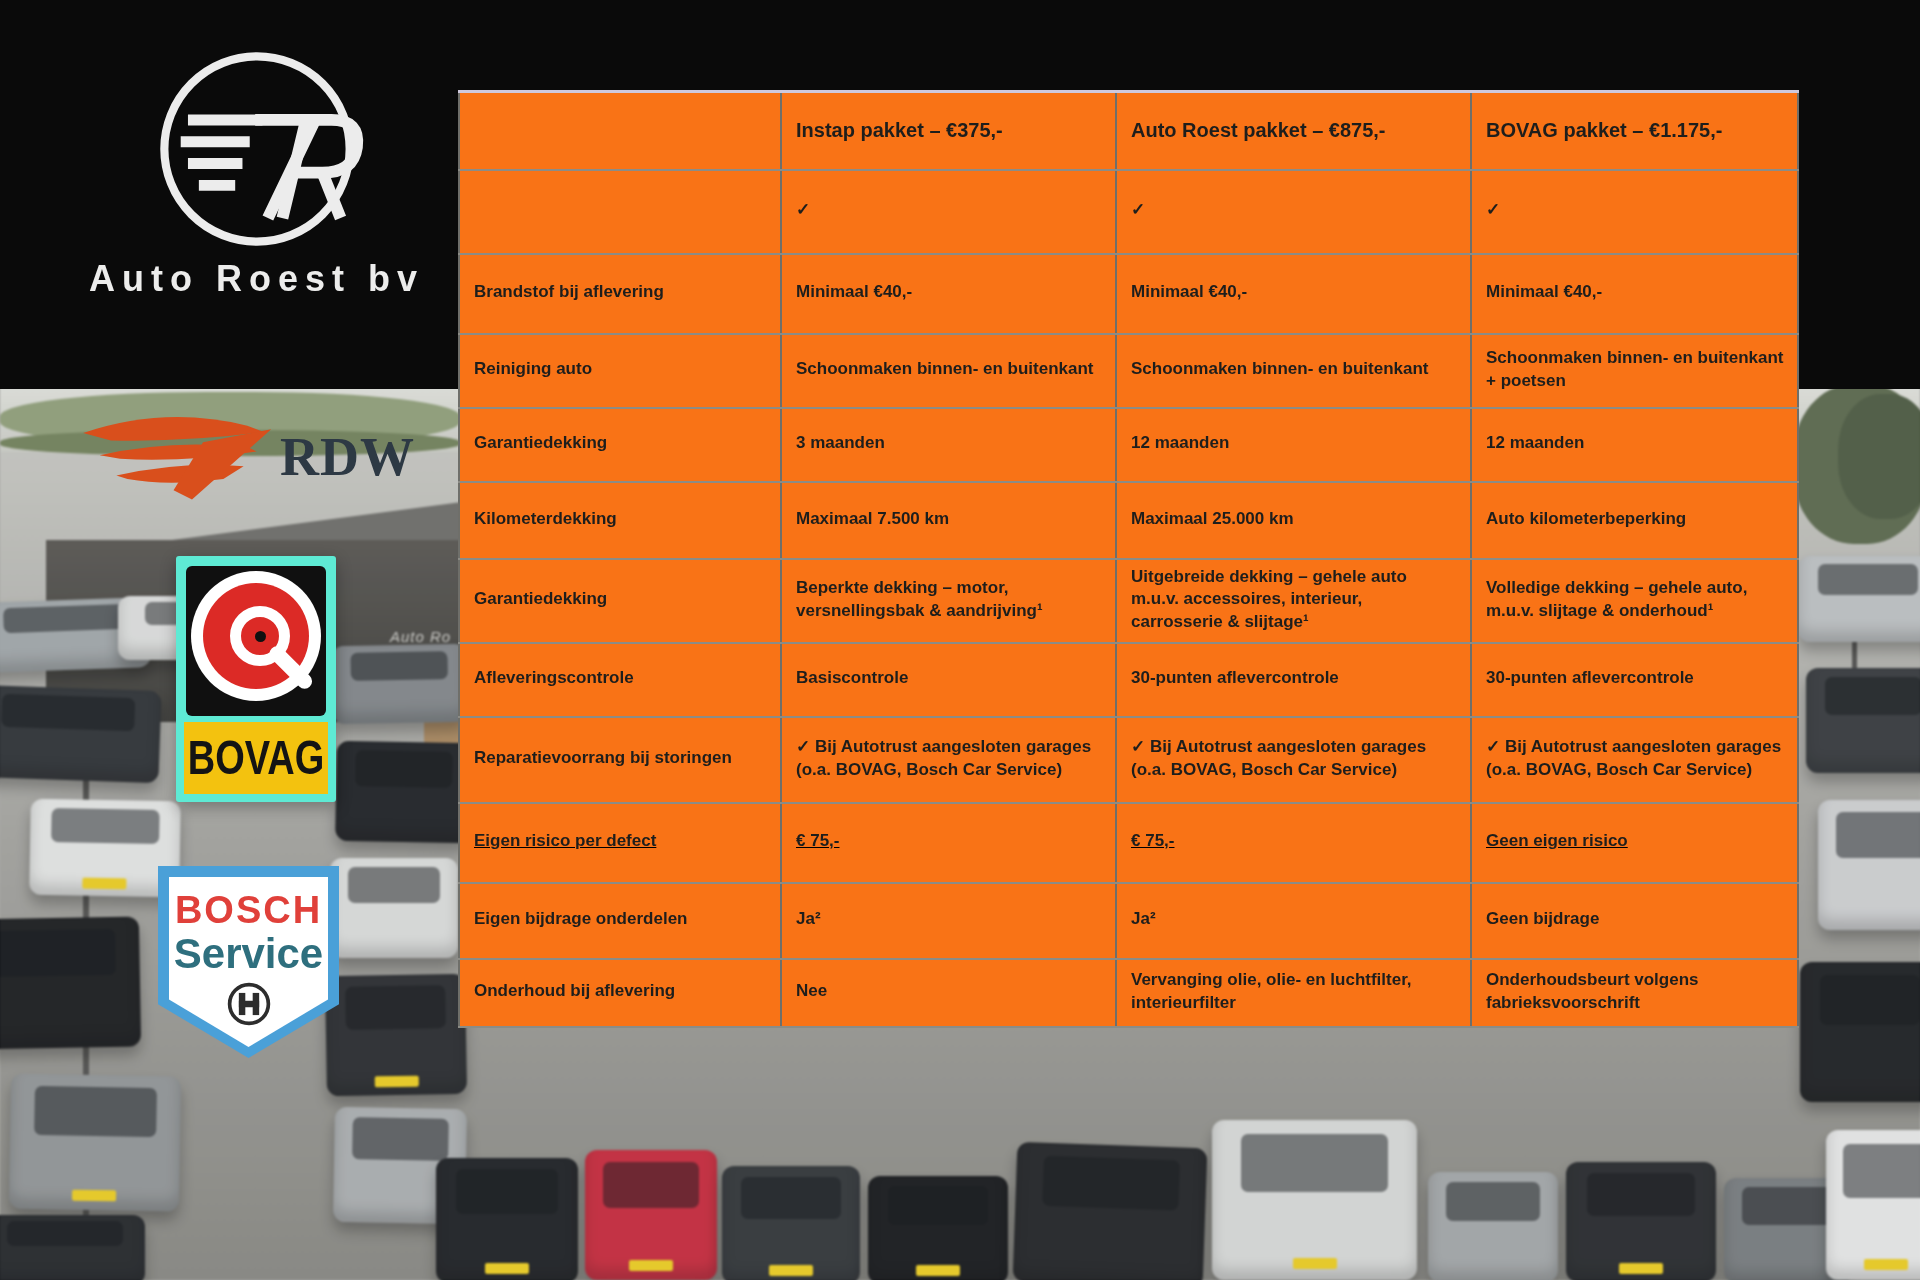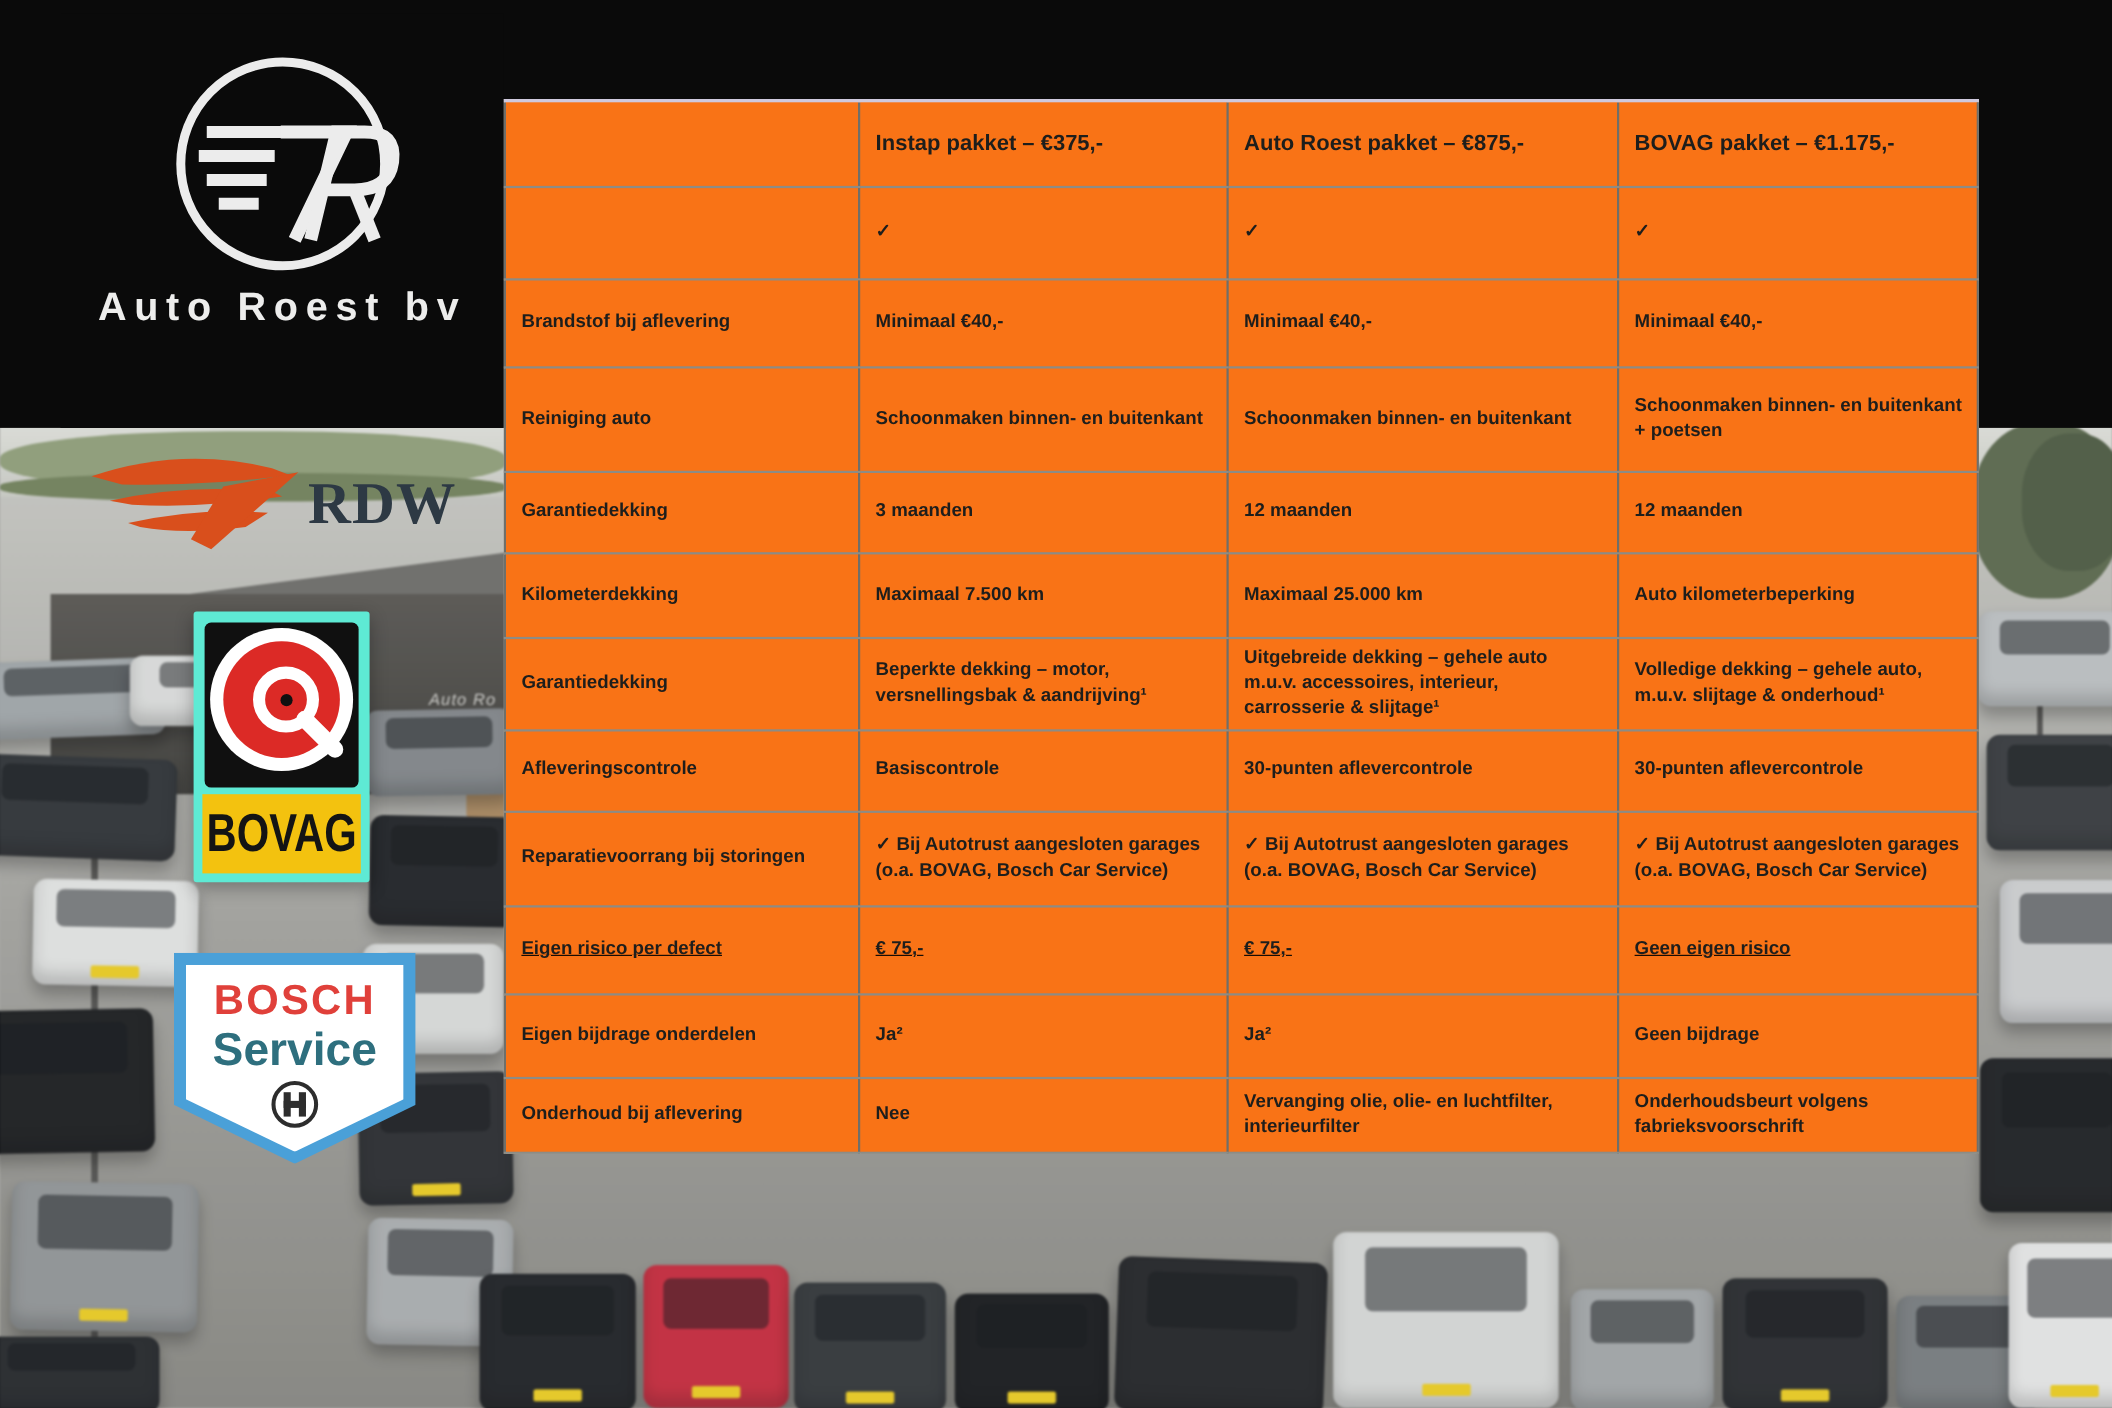--- a/index.html
+++ b/index.html
@@ -44,21 +44,21 @@
   .bv-white{position:absolute;left:5px;top:5px;width:130px;height:130px;border-radius:50%;background:#fff}
   .bv-red{position:absolute;left:17px;top:17px;width:106px;height:106px;border-radius:50%;background:#dc2a26}
   .bv-ring{position:absolute;left:44px;top:40px;width:60px;height:60px;border:11px solid #fff;border-radius:50%}
   .bv-dot{position:absolute;left:69px;top:65px;width:11px;height:11px;background:#101010;border-radius:50%}
   .bv-handle{position:absolute;left:84px;top:80px;width:54px;height:15px;background:#fff;
              border-radius:8px;transform:rotate(45deg);transform-origin:7px 7px}
   .bv-yellow{position:absolute;left:8px;right:8px;bottom:8px;height:72px;background:#f3c20f;
              display:flex;align-items:center;justify-content:center}
   .bv-yellow span{font-weight:700;font-size:38px;color:#141414;transform:scaleY(1.28);letter-spacing:0}
 
-  .bosch{position:absolute;left:158px;top:866px;width:220px;height:192px}
+  .bosch{position:absolute;left:158px;top:866px;width:181px;height:192px}
   .bosch-outer{position:absolute;inset:0;background:#4aa0d8;
                clip-path:polygon(0 0,100% 0,100% 72%,50% 100%,0 72%)}
   .bosch-inner{position:absolute;left:11px;right:11px;top:11px;bottom:11px;background:#fff;
                clip-path:polygon(0 0,100% 0,100% 72%,50% 100%,0 72%);
                display:flex;flex-direction:column;align-items:center;padding-top:12px}
   .bosch-l1{color:#e0403a;font-weight:700;font-size:38px;letter-spacing:2px}
   .bosch-l2{color:#2e6f7e;font-weight:700;font-size:42px;margin-top:-2px}
   .armature{margin-top:2px}
 
   
@@ -265,21 +265,21 @@
           <td>✓</td>
           <td>✓</td>
           <td>✓</td>
         </tr>
         <tr style="height: 80px;">
           <th>Brandstof bij aflevering</th>
           <td>Minimaal €40,-</td>
           <td>Minimaal €40,-</td>
           <td>Minimaal €40,-</td>
         </tr>
-        <tr style="height: 95px;">
+        <tr style="height: 74px;">
           <th>Reiniging auto</th>
           <td>Schoonmaken binnen- en buitenkant</td>
           <td>Schoonmaken binnen- en buitenkant</td>
           <td>Schoonmaken binnen- en buitenkant + poetsen</td>
         </tr>
         <tr style="height: 74px;">
           <th>Garantiedekking</th>
           <td>3 maanden</td>
           <td>12 maanden</td>
           <td>12 maanden</td>

